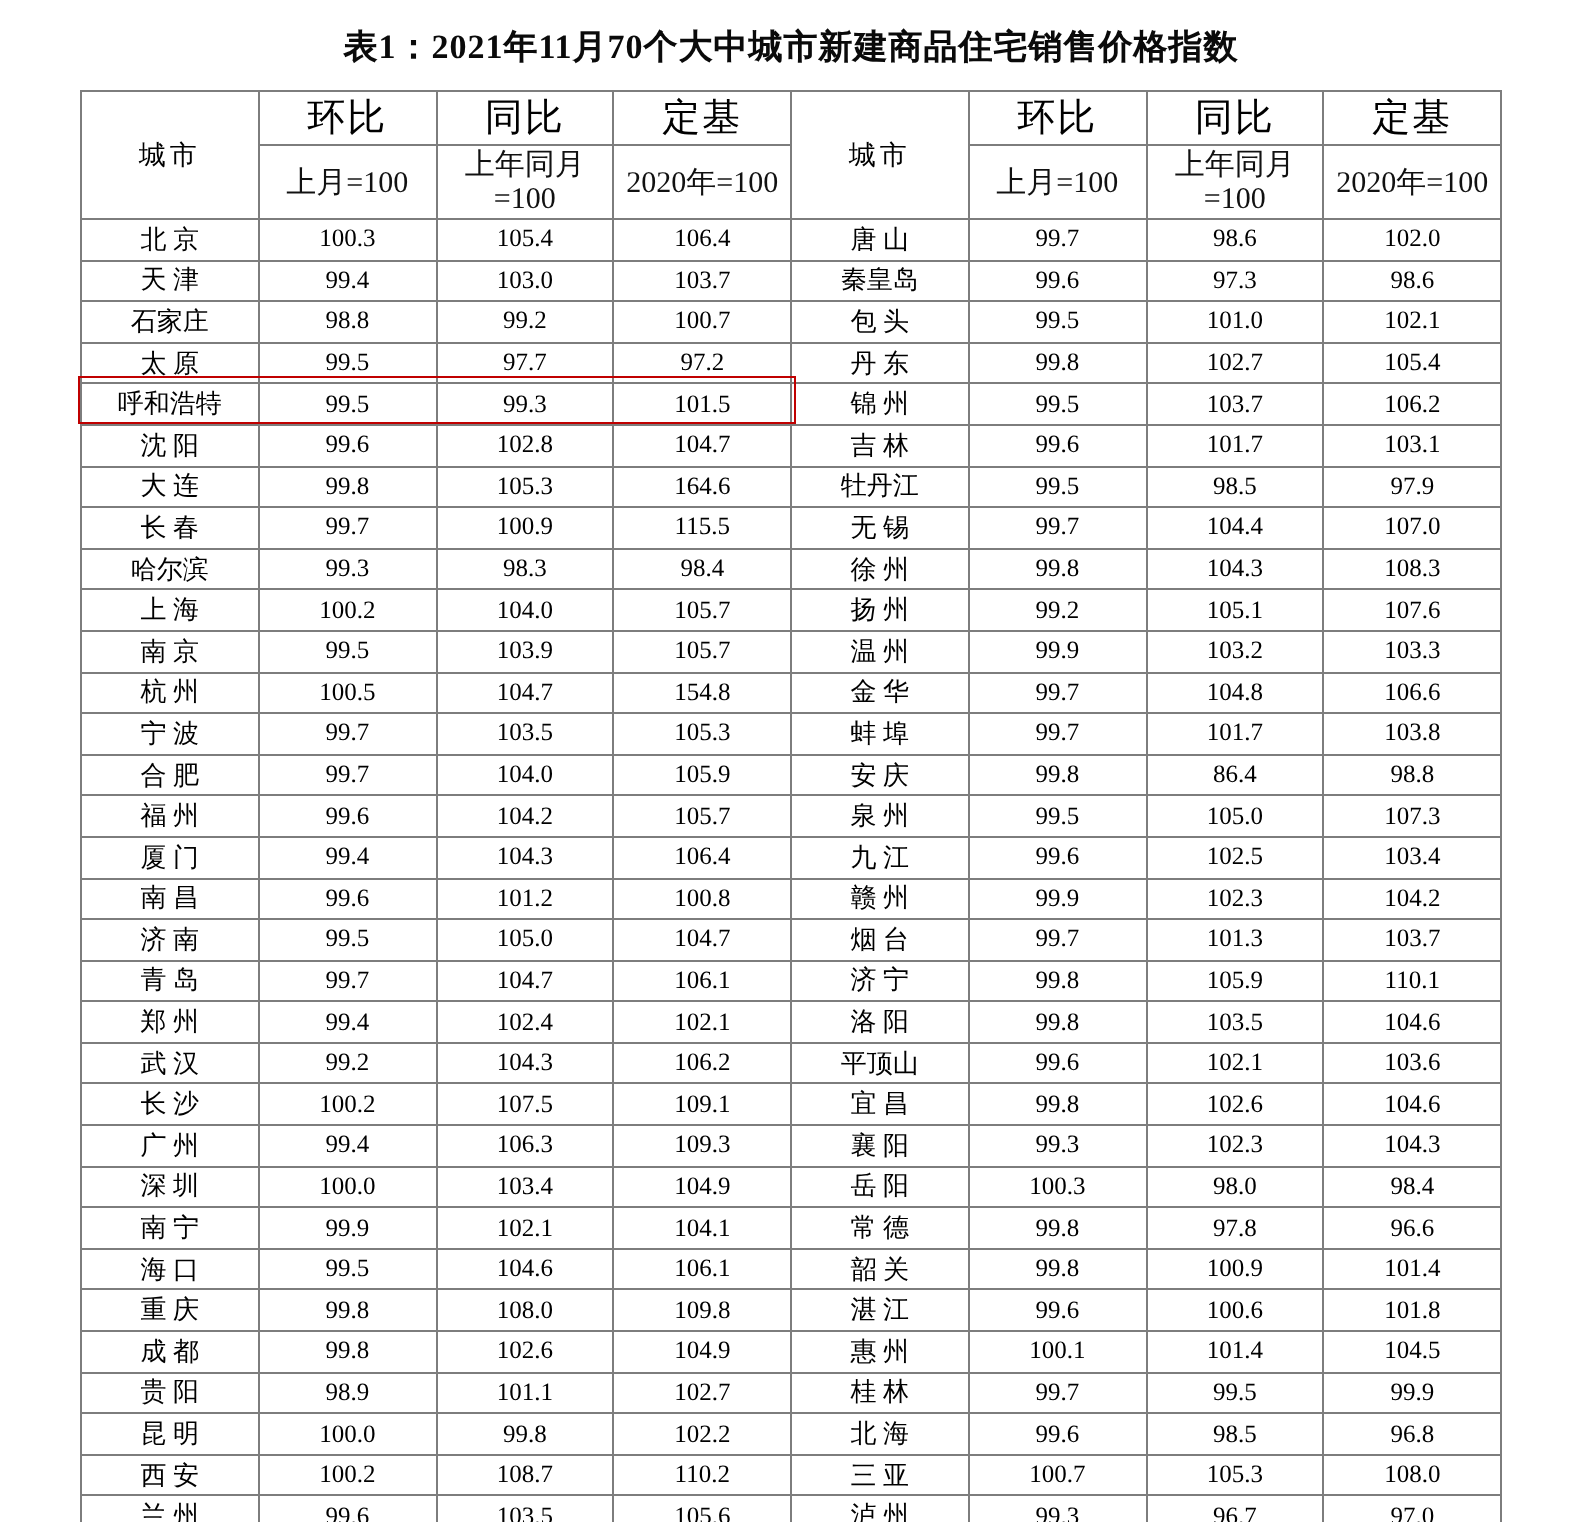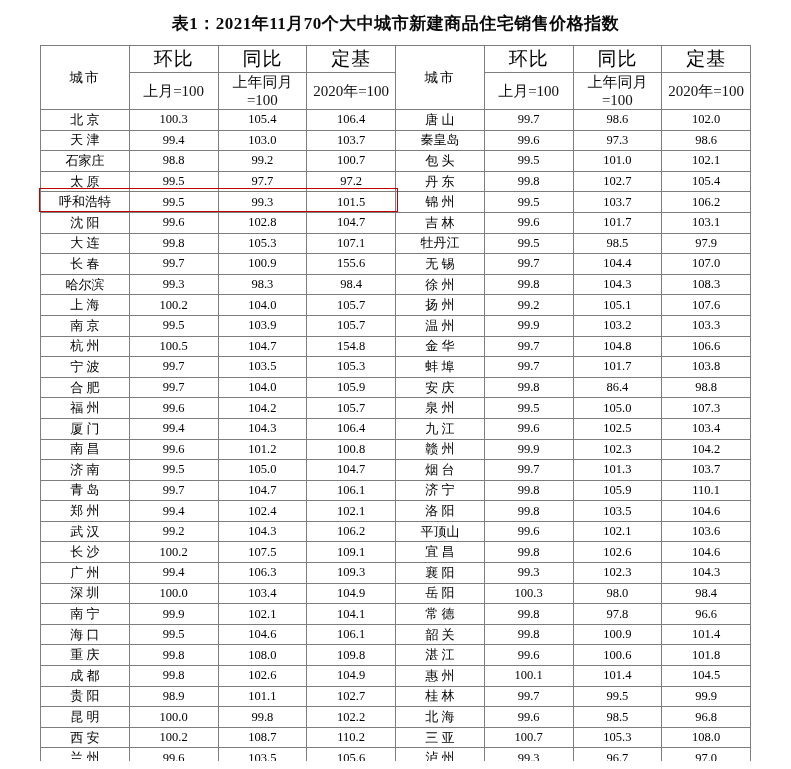--- a/index.html
+++ b/index.html
@@ -188,31 +188,31 @@
             <td class="num">104.7</td>
             <td class="city-name">吉 林</td>
             <td class="num">99.6</td>
             <td class="num">101.7</td>
             <td class="num">103.1</td>
           </tr>
           <tr>
             <td class="city-name">大 连</td>
             <td class="num">99.8</td>
             <td class="num">105.3</td>
-            <td class="num">107.1</td>
+            <td class="num">164.6</td>
             <td class="city-name">牡丹江</td>
             <td class="num">99.5</td>
             <td class="num">98.5</td>
             <td class="num">97.9</td>
           </tr>
           <tr>
             <td class="city-name">长 春</td>
             <td class="num">99.7</td>
             <td class="num">100.9</td>
-            <td class="num">155.6</td>
+            <td class="num">115.5</td>
             <td class="city-name">无 锡</td>
             <td class="num">99.7</td>
             <td class="num">104.4</td>
             <td class="num">107.0</td>
           </tr>
           <tr>
             <td class="city-name">哈尔滨</td>
             <td class="num">99.3</td>
             <td class="num">98.3</td>
             <td class="num">98.4</td>

